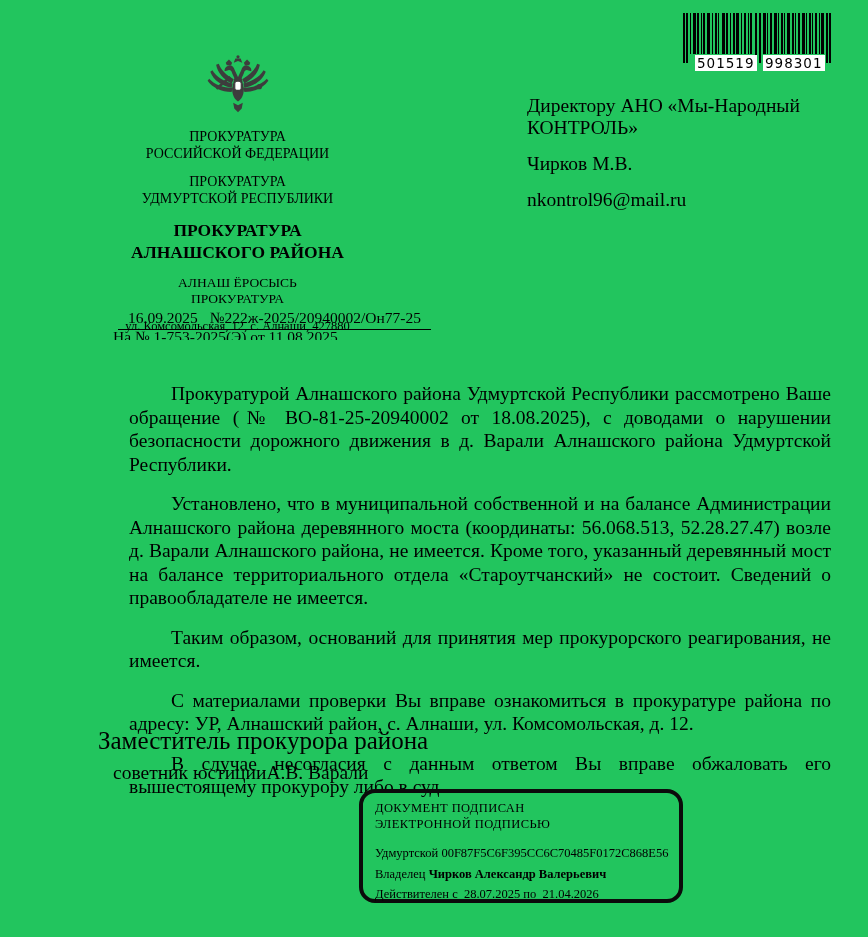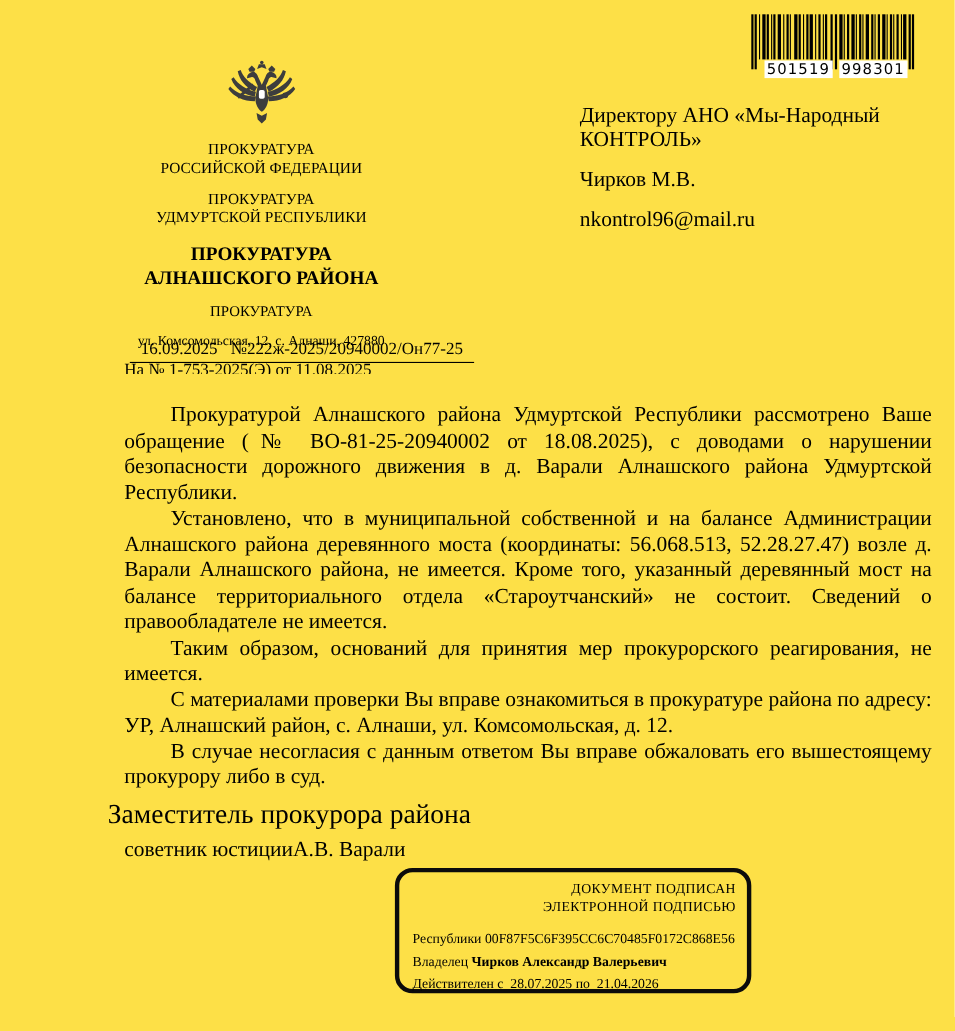--- a/index.html
+++ b/index.html
@@ -1,20 +1,20 @@
 <!DOCTYPE html>
 <html><head>
 <meta charset="utf-8">
 <style>
   html, body { margin: 0; padding: 0; background: #ffffff; }
   .page {
     position: relative;
     width: 868px;
     height: 937px;
-    background: #fde047;
+    background: #22c55e;
     color: #000000;
     font-family: "Liberation Serif", serif;
     overflow: hidden;
   }
 
   
   .barcode { position: absolute; left: 683px; top: 13px; width: 154px; height: 62px; }
   .bars { display: flex; align-items: flex-start; height: 52px; }
   .bars span { flex: none; }
   .bc-num {
@@ -49,37 +49,37 @@
 
   
   .recipient { position: absolute; left: 527px; top: 95px; width: 331px; font-size: 19.5px; line-height: 22px; }
   .recipient > div { margin-bottom: 14px; }
 
   
   .body-text {
     position: absolute; left: 113px; top: 366px; width: 734px;
     font-size: 19.5px; line-height: 23.5px; text-align: justify;
   }
-  .body-text p { margin: 0; text-indent: 42px; }
+  .body-text p { margin: 16px; text-indent: 42px; }
 
   
   .sig1 { position: absolute; left: 98px; top: 727px; font-size: 25px; }
   .sig2 {
     position: absolute; left: 113px; top: 762px; width: 734px;
     display: flex; justify-content: flex-start; font-size: 19.5px;
   }
 
   
   .stamp {
     position: absolute; left: 359px; top: 789px; width: 324px; height: 114px;
     box-sizing: border-box;
     border: 4px solid #0b0b0b; border-radius: 16px;
     padding: 7px 10px 0 12px;
   }
-  .stamp-title { text-align: right; font-size: 12.5px; line-height: 16px; letter-spacing: 0.4px; margin-bottom: 11px; }
+  .stamp-title { text-align: left; font-size: 12.5px; line-height: 16px; letter-spacing: 0.4px; margin-bottom: 11px; }
   .stamp-row { font-size: 12.5px; line-height: 20.5px; white-space: pre; }
   .stamp-row b { font-weight: bold; }
 </style>
 </head>
 <body>
 
 <div class="page">
 
   <div class="barcode">
     <div class="bars" id="barcode-bars">
@@ -202,20 +202,21 @@
     </div>
     <div class="lh-g lh-small">
       <div>ПРОКУРАТУРА</div>
       <div>УДМУРТСКОЙ РЕСПУБЛИКИ</div>
     </div>
     <div class="lh-bold">
       <div>ПРОКУРАТУРА</div>
       <div>АЛНАШСКОГО РАЙОНА</div>
     </div>
     <div class="lh-tiny">
+      <div>АЛНАШ ЁРОСЫСЬ</div>
       <div>ПРОКУРАТУРА</div>
     </div>
     <div class="lh-addr">ул. Комсомольская, 12, с. Алнаши, 427880</div>
   </div>
 
   <div class="refline">
     <span>16.09.2025</span><span class="ref-number">№222ж-2025/20940002/Он77-25</span>
   </div>
   <div class="reply-clip">
     <div class="reply-text">На № 1-753-2025(Э) от 11.08.2025</div>
@@ -239,18 +240,18 @@
   <div class="sig2">
     <span>советник юстиции</span>
     <span>А.В. Варали</span>
   </div>
 
   <div class="stamp">
     <div class="stamp-title">
       <div>ДОКУМЕНТ ПОДПИСАН</div>
       <div>ЭЛЕКТРОННОЙ ПОДПИСЬЮ</div>
     </div>
-    <div class="stamp-row"><span>Республики</span> <span>00F87F5C6F395CC6C70485F0172C868E56</span></div>
+    <div class="stamp-row"><span>Удмуртской</span> <span>00F87F5C6F395CC6C70485F0172C868E56</span></div>
     <div class="stamp-row"><span>Владелец</span> <b>Чирков Александр Валерьевич</b></div>
     <div class="stamp-row"><span>Действителен</span> <span>с  28.07.2025 по  21.04.2026</span></div>
   </div>
 
 </div>
 
 </body></html>

